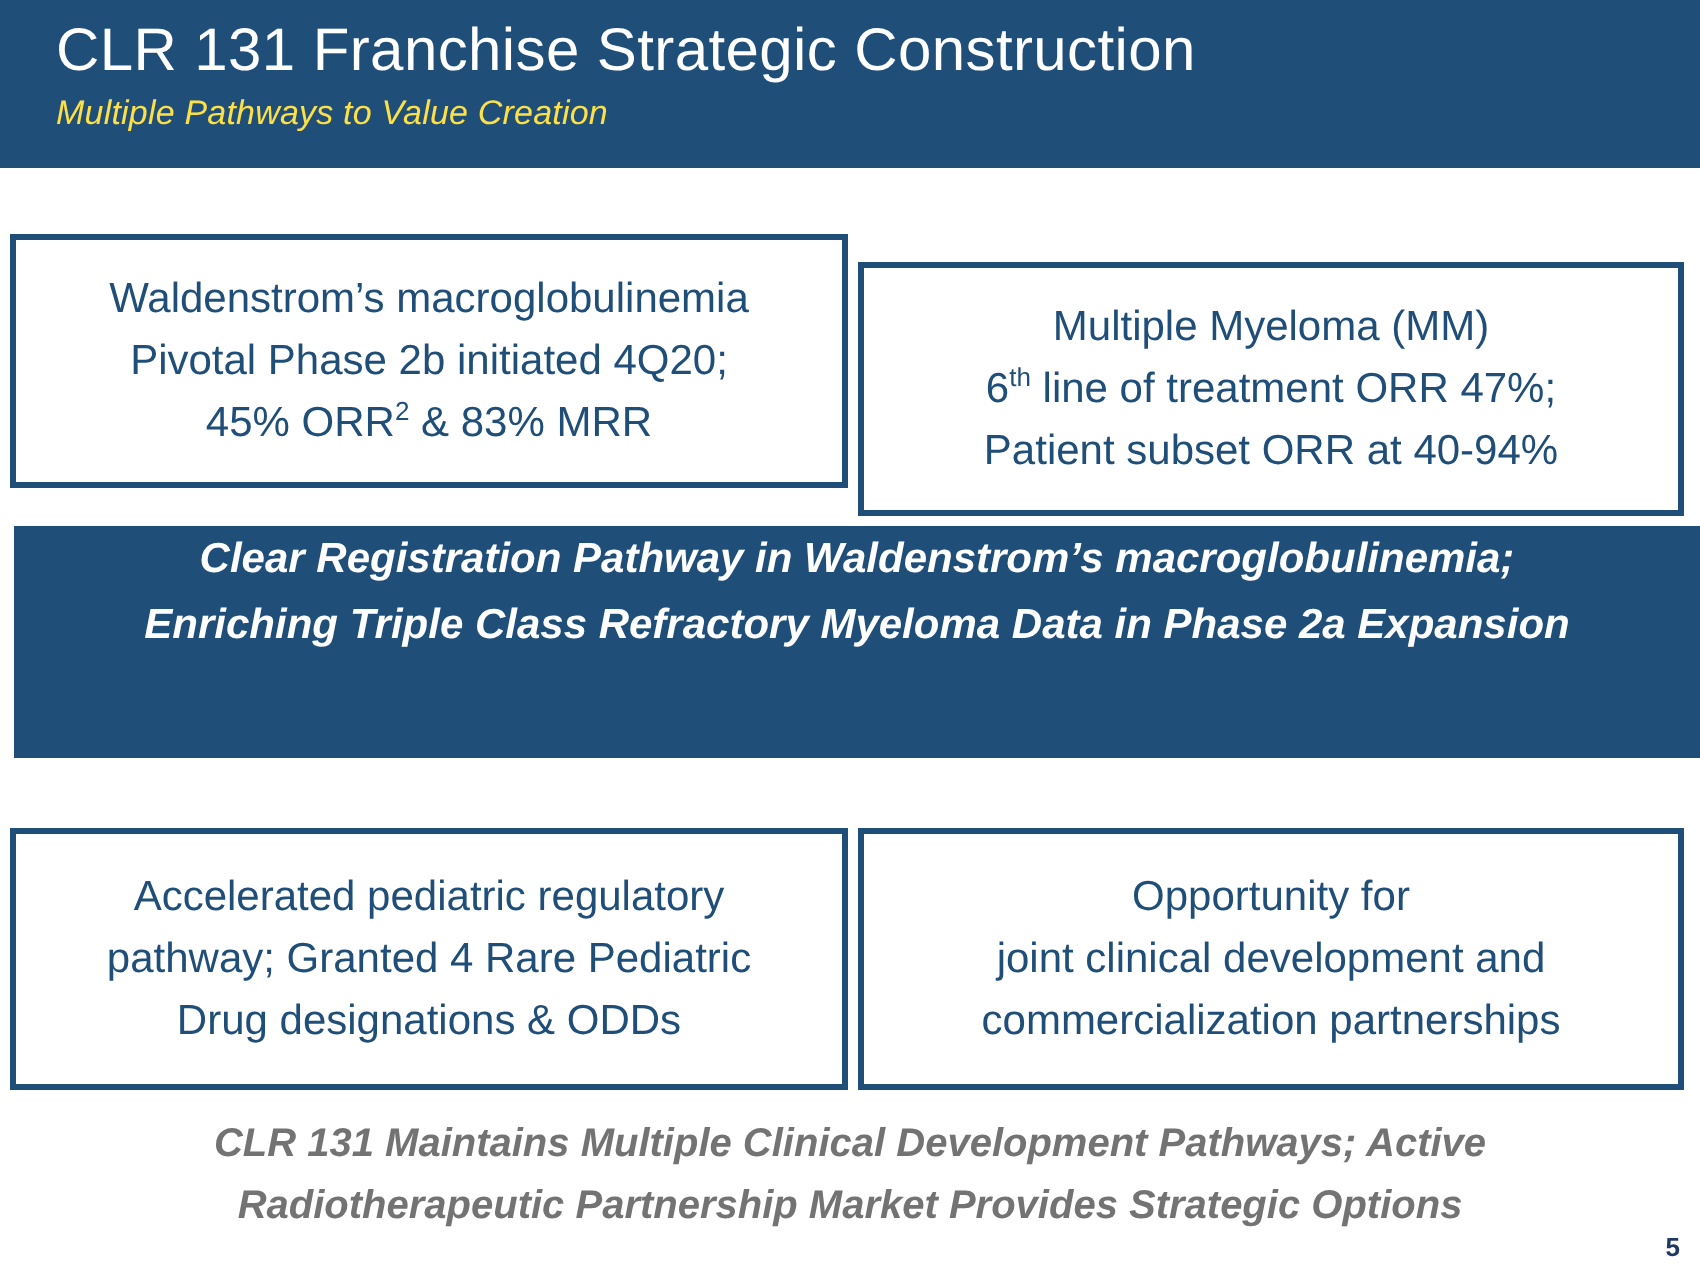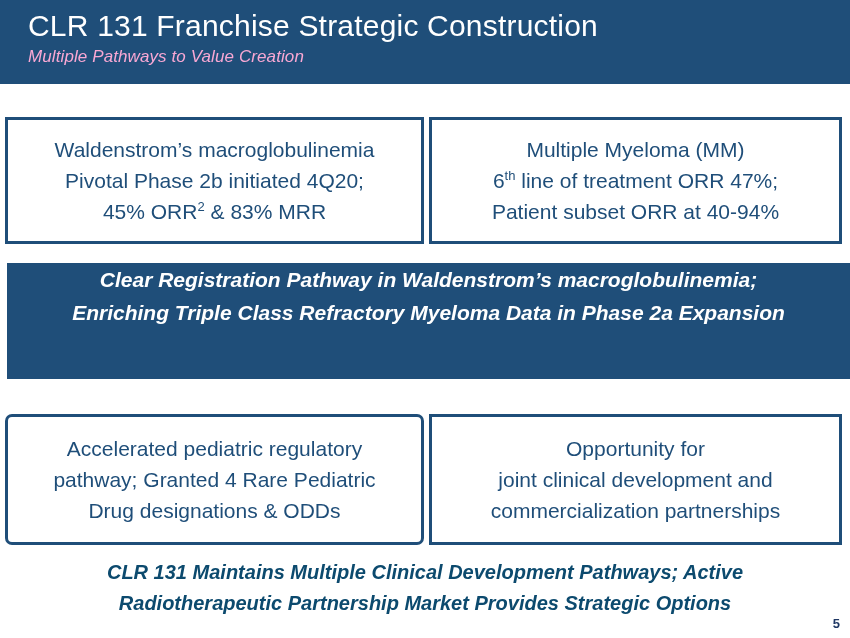--- a/index.html
+++ b/index.html
@@ -34,21 +34,21 @@
   }
   .header-title {
     color: #ffffff;
     font-size: 30px;
     font-weight: 400;
     line-height: 40px;
     letter-spacing: 0.2px;
     white-space: nowrap;
   }
   .header-subtitle {
-    color: #f9a8d4;
+    color: #fde047;
     font-size: 17px;
     font-style: italic;
     font-weight: 400;
     line-height: 22px;
     letter-spacing: 0.1px;
     white-space: nowrap;
   }
 
   
   .box {
@@ -69,22 +69,22 @@
     padding: 0 6px;
     white-space: nowrap;
   }
   .box-text sup {
     font-size: 0.62em;
     vertical-align: super;
     line-height: 0;
   }
 
   .box-wm    { left: 5px;   top: 109px; width: 419px; height: 127px; }
-  .box-mm    { left: 429px; top: 109px; width: 413px; height: 127px; }
-  .box-ped   { left: 5px;   top: 406px; width: 419px; height: 131px; border-radius: 7px; }
+  .box-mm    { left: 429px; top: 123px; width: 413px; height: 127px; }
+  .box-ped   { left: 5px;   top: 406px; width: 419px; height: 131px; }
   .box-opp   { left: 429px; top: 406px; width: 413px; height: 131px; }
 
   
   .banner {
     position: absolute;
     left: 7px;
     top: 263px;
     width: 843px;
     height: 116px;
     background: #1F4E79;
@@ -104,21 +104,21 @@
 
   
   .footer-note {
     position: absolute;
     left: 0;
     top: 557px;
     width: 850px;
     text-align: center;
   }
   .footer-text {
-    color: #0c4a6e;
+    color: #737373;
     font-size: 20px;
     font-weight: bold;
     font-style: italic;
     line-height: 31px;
     white-space: nowrap;
   }
 
   
   .page-number {
     position: absolute;

